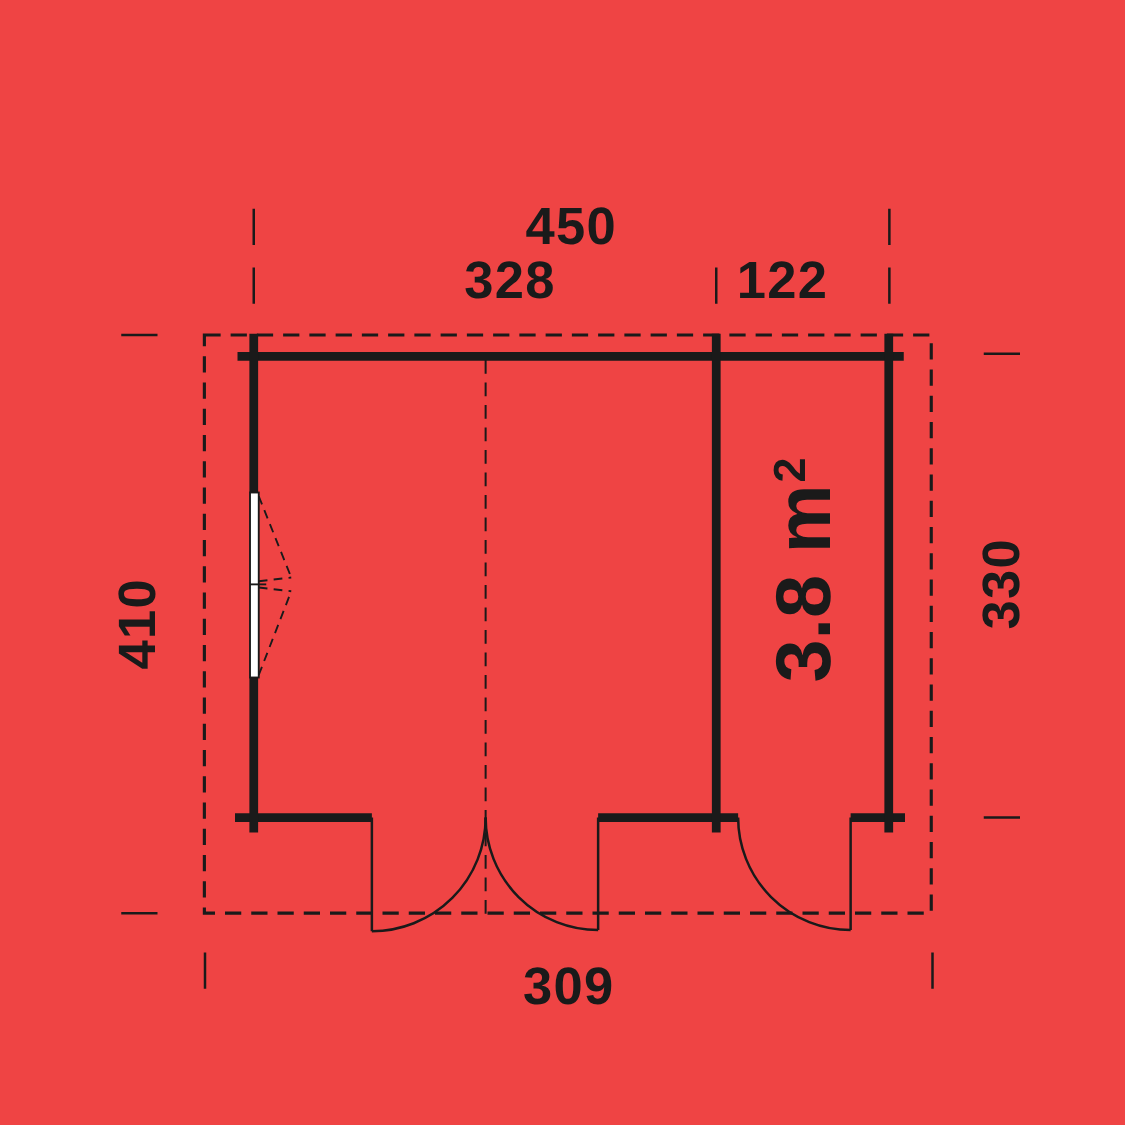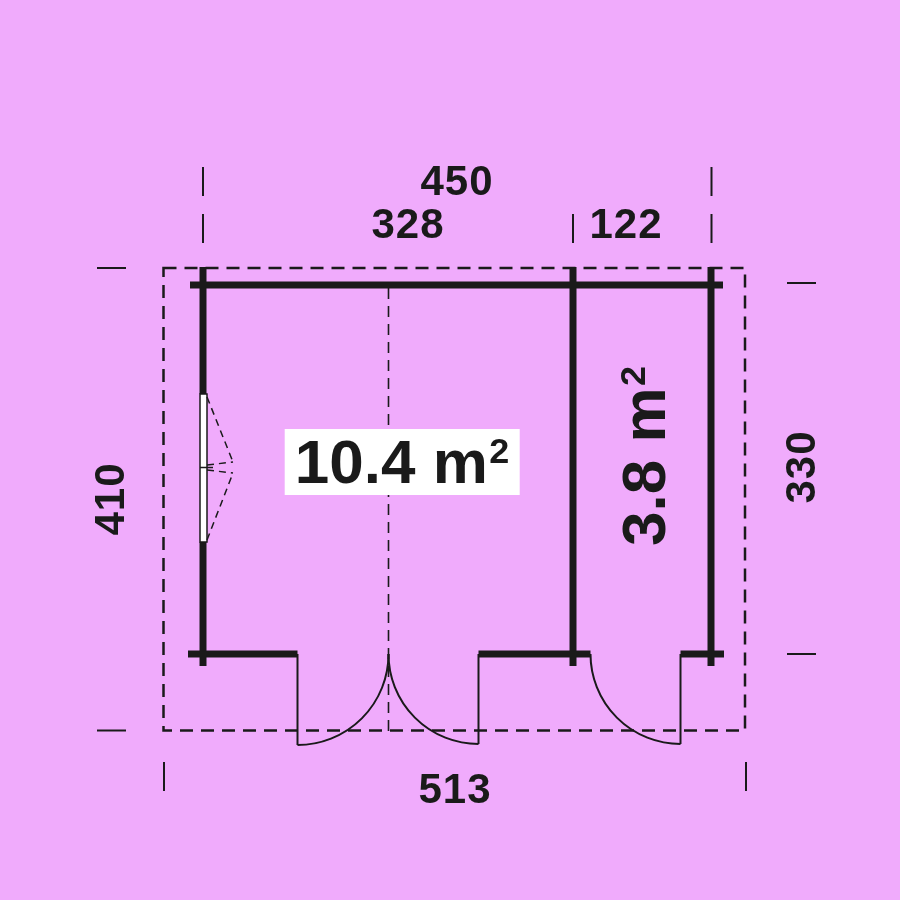--- a/index.html
+++ b/index.html
@@ -4,21 +4,21 @@
 <style>
   html, body {
     margin: 0;
     padding: 0;
     background: #ffffff;
   }
   .canvas {
     position: relative;
     width: 900px;
     height: 900px;
-    background: #f0abfc;
+    background: #ef4444;
     font-family: "Liberation Sans", sans-serif;
     color: #1a1a1a;
     overflow: hidden;
   }
   .plan-svg {
     position: absolute;
     left: 0;
     top: 0;
   }
   .label {
@@ -120,23 +120,20 @@
   <div class="label dim-label" style="left:457px; top:181px;">450</div>
 
   <div class="label dim-label" style="left:388px; top:224px;margin-left:20px;">328</div>
 
   <div class="label dim-label" style="left:626px; top:224px;">122</div>
 
   <div class="label dim-label rot" style="left:110px; top:499px;">410</div>
 
   <div class="label dim-label rot" style="left:801px; top:467px;">330</div>
 
-  <div class="label dim-label" style="left:455px; top:789px;">513</div>
+  <div class="label dim-label" style="left:455px; top:789px;">309</div>
 
-  <div class="label area-label" style="left:402px; top:462px;">
-    <span>10.4</span><span class="unit">m</span><sup>2</sup>
-  </div>
 
   <div class="label area-label rot" style="left:644px; top:456px; background:transparent;">
     <span>3.8</span><span class="unit">m</span><sup>2</sup>
   </div>
 
 </div>
 
 </body></html>

